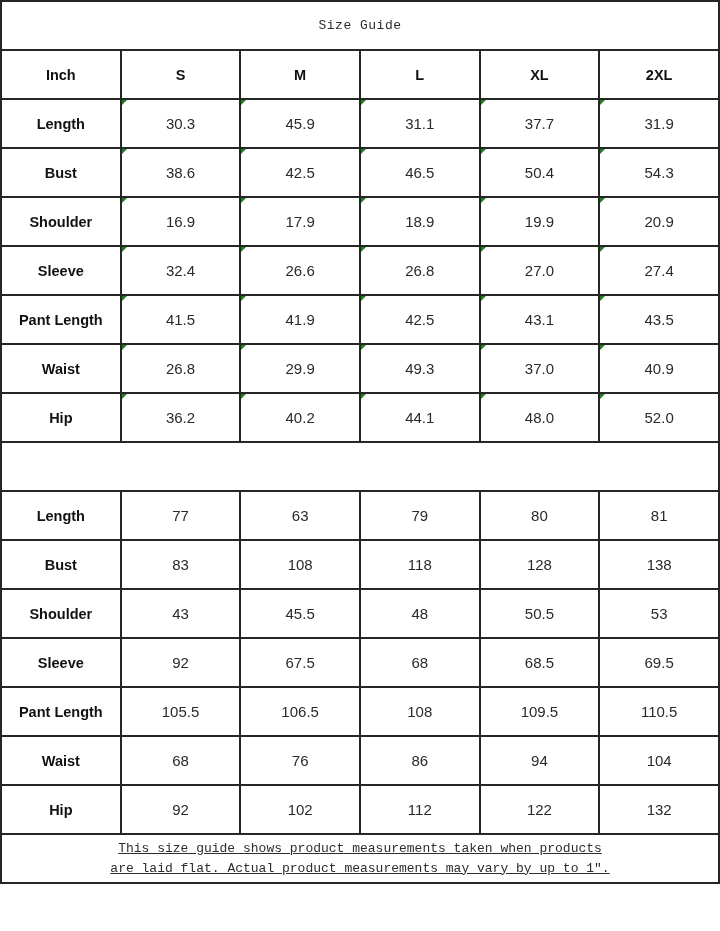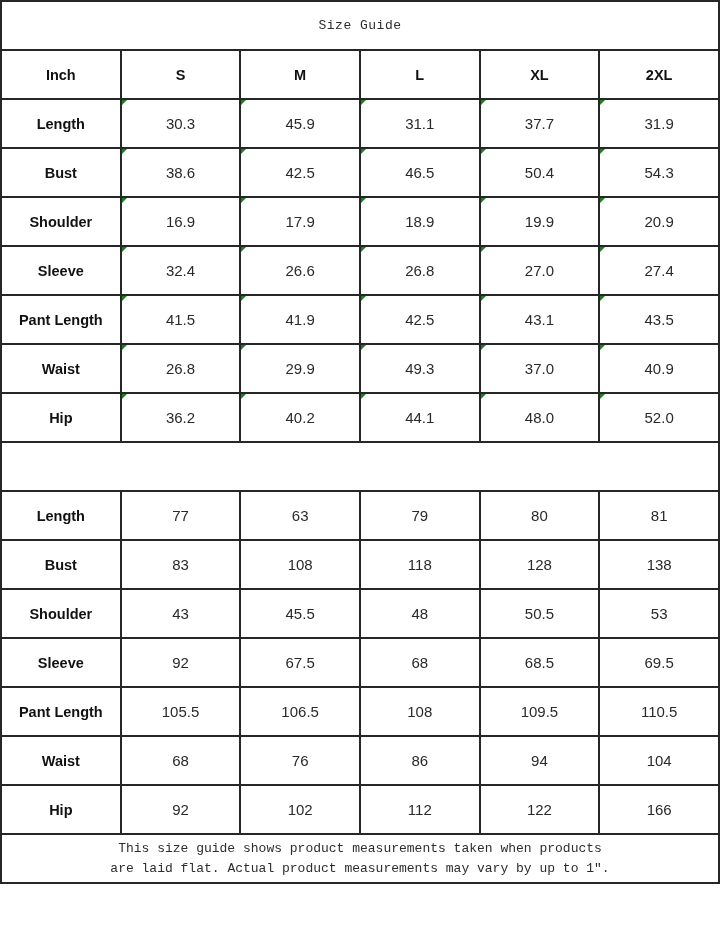--- a/index.html
+++ b/index.html
@@ -41,20 +41,21 @@
   td.val-cell{
     font-size:15px;
     color:#2a2a2a;
   }
   td.gap-cell{height:45px;}
   td.footer-cell{
     font-family:"Liberation Mono","DejaVu Sans Mono",monospace;
     font-size:13px;
     color:#2d2d2d;
     line-height:1.5;
+    text-decoration:underline;
   }
   
   td.flag{position:relative;}
   td.flag::before{
     content:"";
     position:absolute;
     top:0;left:0;
     width:0;height:0;
     border-top:5px solid var(--green);
     border-right:5px solid transparent;
@@ -188,21 +189,21 @@
     <td class="val-cell">86</td>
     <td class="val-cell">94</td>
     <td class="val-cell">104</td>
   </tr>
   <tr>
     <td class="lbl-cell">Hip</td>
     <td class="val-cell">92</td>
     <td class="val-cell">102</td>
     <td class="val-cell">112</td>
     <td class="val-cell">122</td>
-    <td class="val-cell">166</td>
+    <td class="val-cell">132</td>
   </tr>
 
   <tr>
     <td colspan="6" class="footer-cell">
       <div>This size guide shows product measurements taken when products</div>
       <div>are laid flat. Actual product measurements may vary by up to 1″.</div>
     </td>
   </tr>
 </tbody>
   </table>

